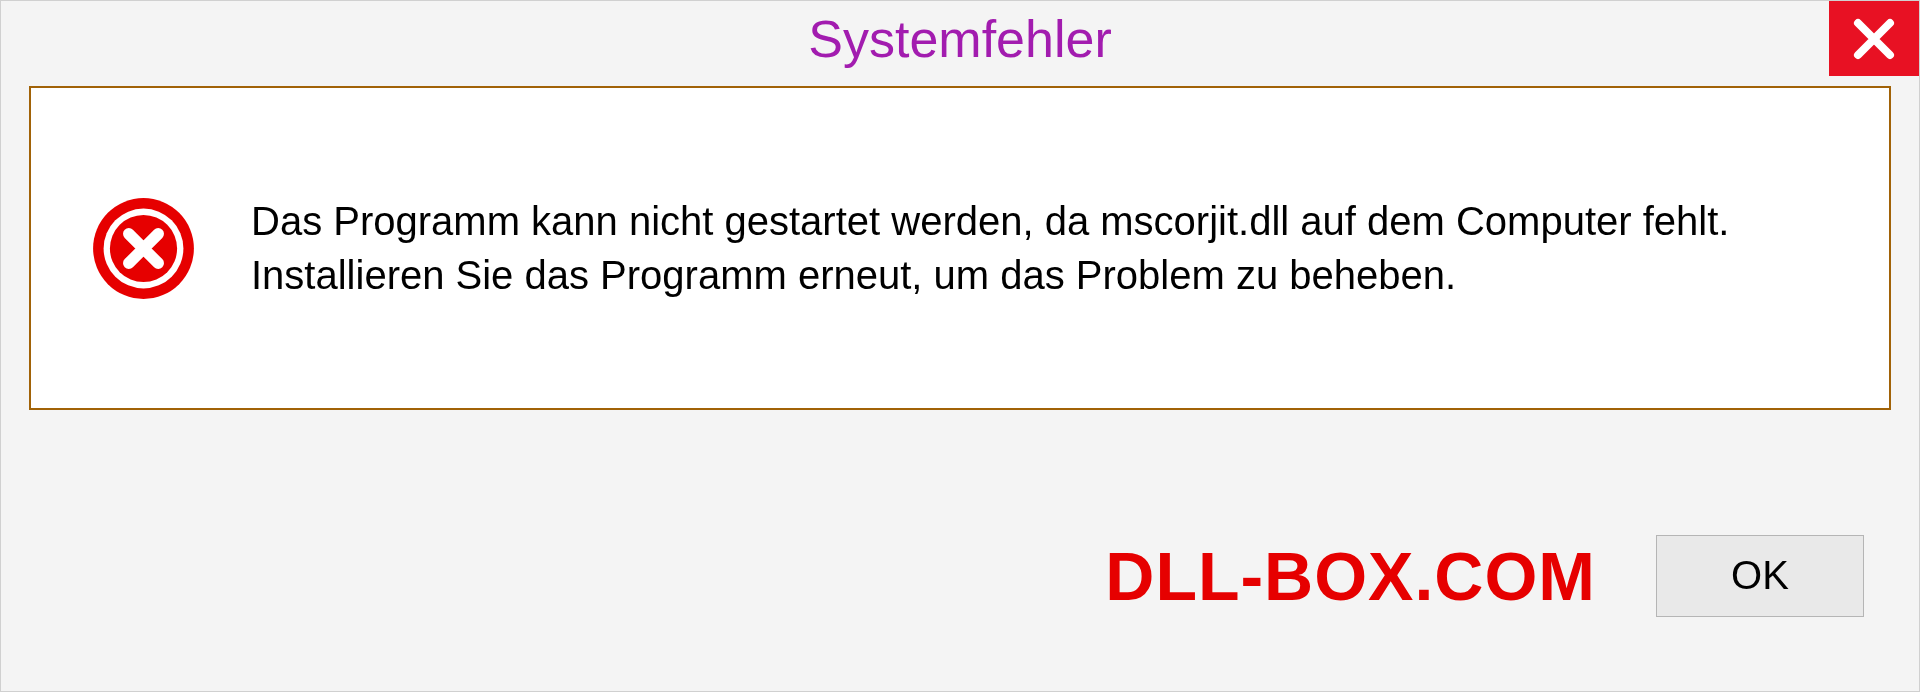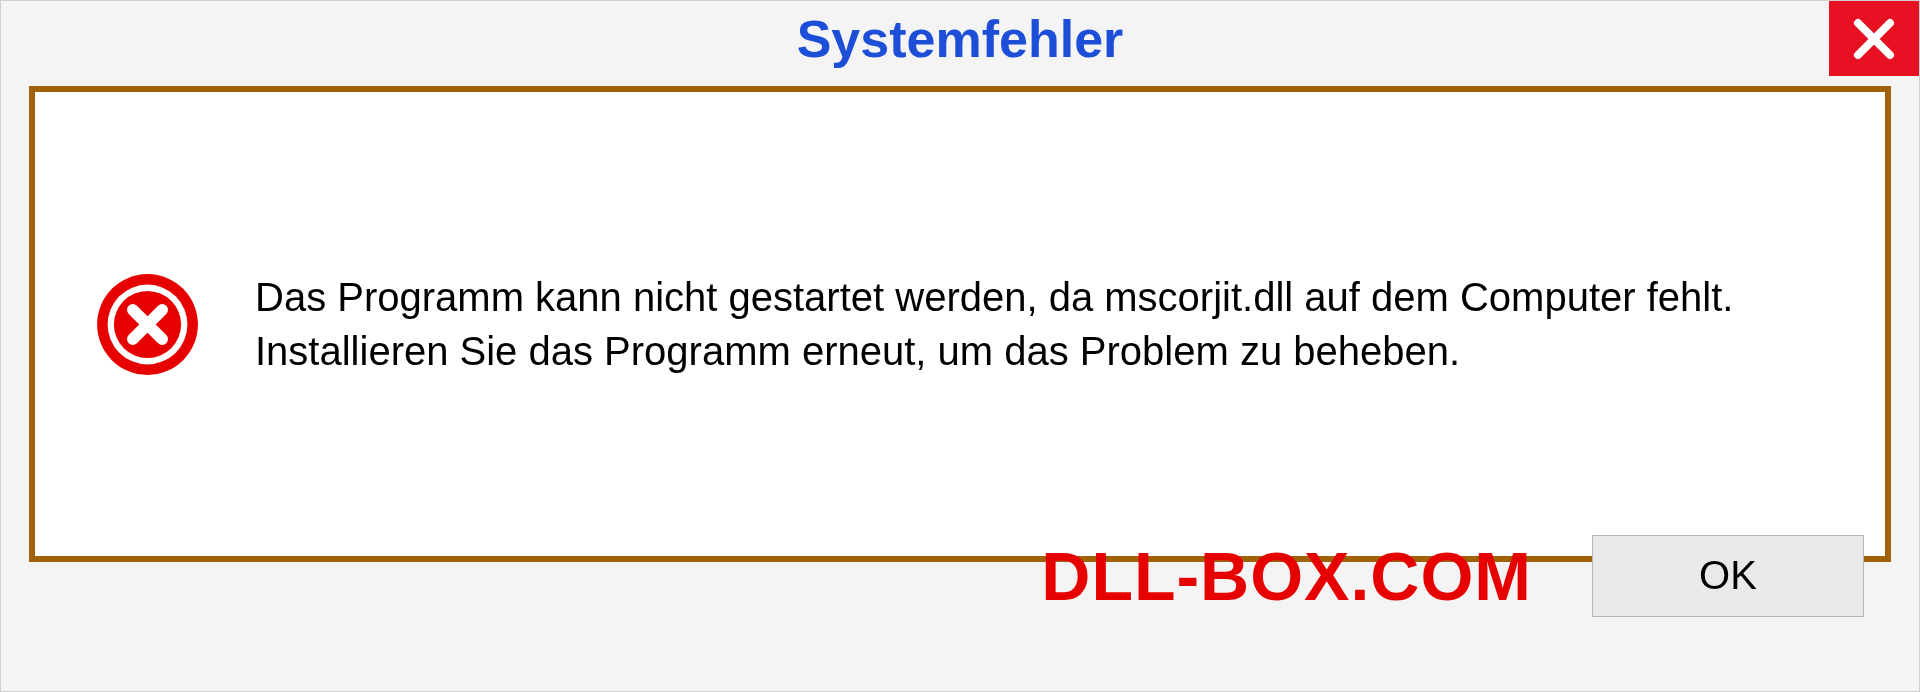--- a/index.html
+++ b/index.html
@@ -26,44 +26,44 @@
     .title-bar {
       position: relative;
       height: 75px;
       display: flex;
       align-items: center;
       justify-content: center;
       background: #f4f4f4;
     }
     .title-text {
       font-size: 52px;
-      font-weight: 700;
-      color: #1d4ed8;
+      font-weight: 400;
+      color: #a21caf;
     }
     .close-btn {
       position: absolute;
       right: 0;
       top: 0;
       width: 90px;
       height: 75px;
       background: #e81123;
       display: flex;
       align-items: center;
       justify-content: center;
       cursor: pointer;
     }
     .close-btn svg {
       width: 48px;
       height: 48px;
     }
     .content-panel {
       margin: 10px 28px 0 28px;
       background: #ffffff;
-      border: 6px solid #a16207;
-      height: 476px;
+      border: 2px solid #a16207;
+      height: 324px;
       display: flex;
       align-items: center;
       padding: 40px 60px;
     }
     .error-icon-wrap {
       flex: 0 0 auto;
       margin-right: 55px;
     }
     .error-icon-wrap svg {
       width: 105px;
@@ -89,21 +89,21 @@
     }
     .watermark {
       font-size: 68px;
       font-weight: 700;
       color: #e60000;
       letter-spacing: 1px;
       margin-right: 60px;
       font-family: Arial, sans-serif;
     }
     .ok-button {
-      width: 272px;
+      width: 208px;
       height: 82px;
       background: #e9e9e9;
       border: 1px solid #b5b5b5;
       font-size: 40px;
       color: #000;
       display: flex;
       align-items: center;
       justify-content: center;
       cursor: pointer;
       font-family: inherit;

